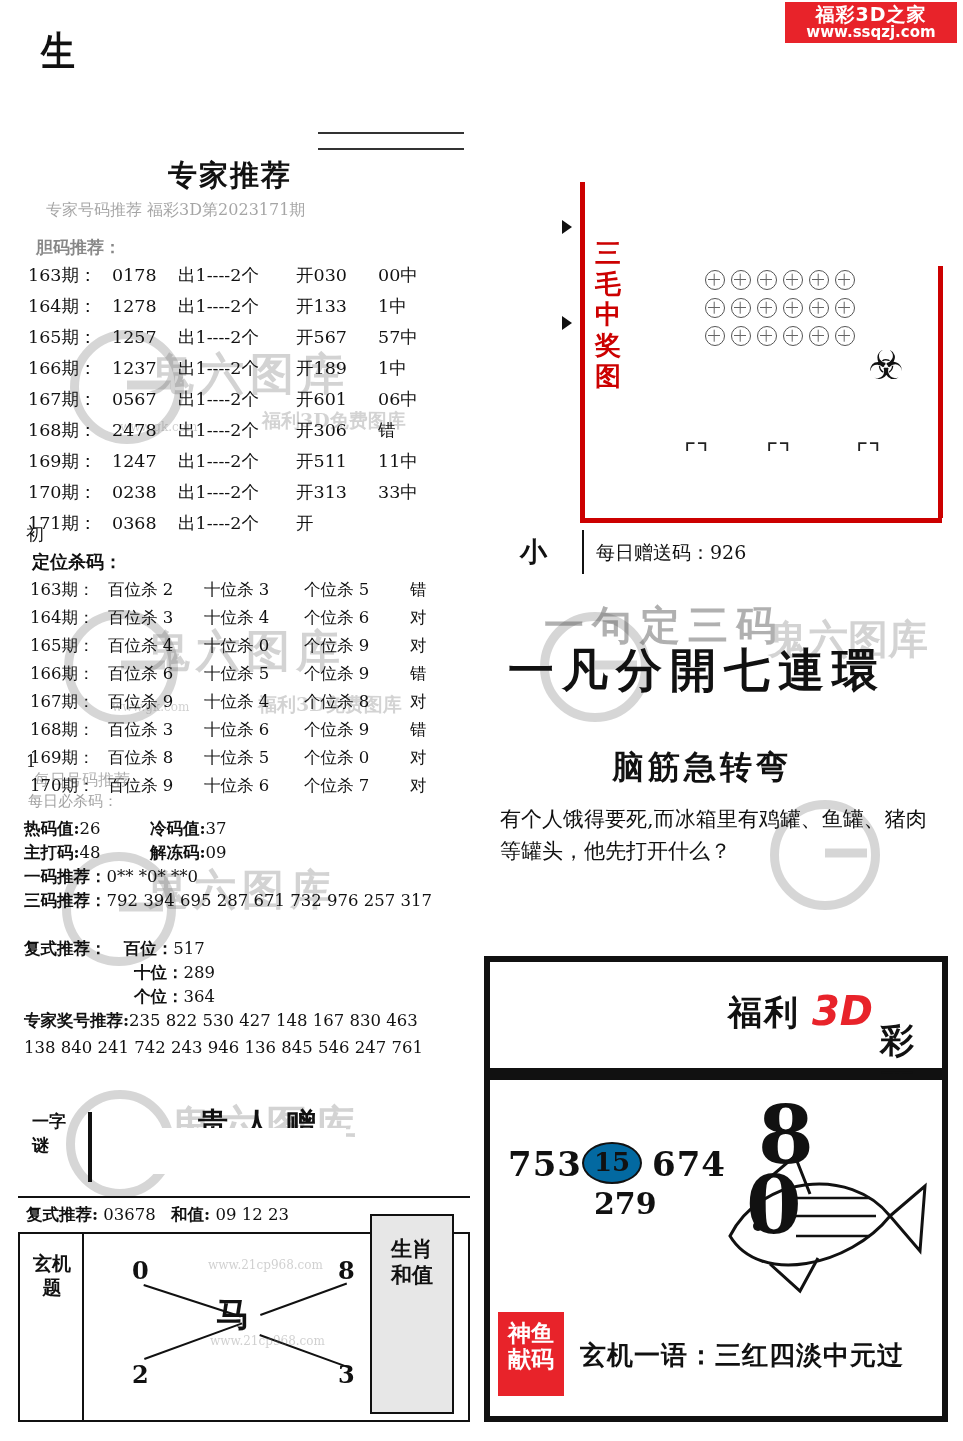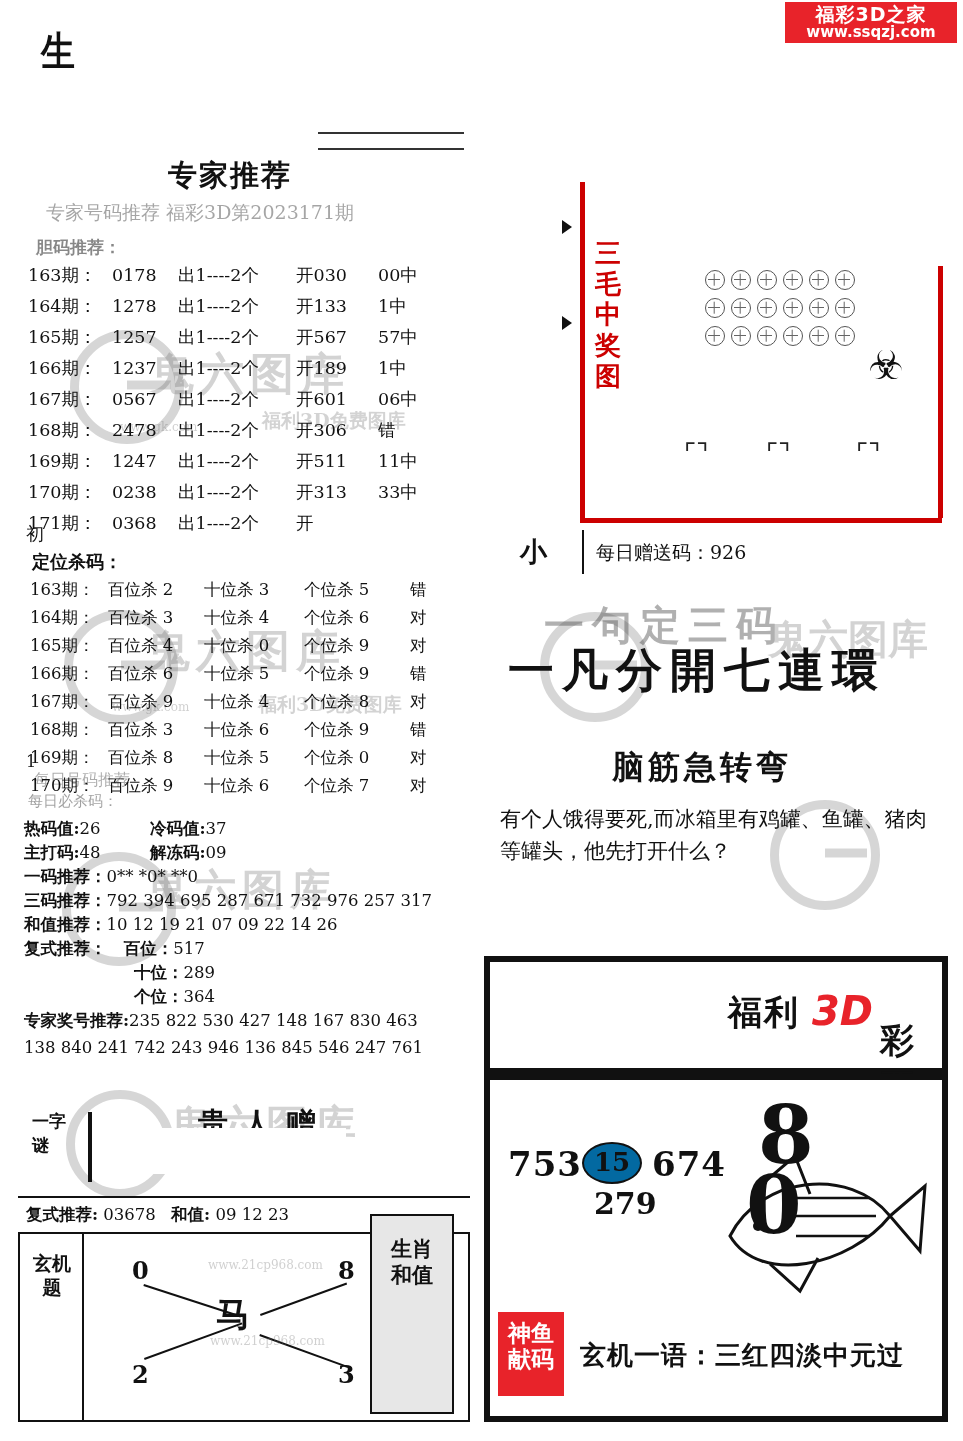--- a/index.html
+++ b/index.html
@@ -52,21 +52,21 @@
     font-family:"DejaVu Serif","Liberation Serif",serif;pointer-events:none;
   }
 
   
   #expert{left:18px;top:152px;width:452px;height:610px;}
   .exp-title{
     position:absolute;left:150px;top:4px;font-size:29px;font-weight:bold;
     font-family:"DejaVu Serif","Liberation Serif",serif;letter-spacing:2px;
   }
   .exp-sub{
-    position:absolute;left:28px;top:48px;font-size:19px;color:#3a3a3a;
+    position:absolute;left:28px;top:48px;font-size:16px;color:#3a3a3a;
     font-family:"DejaVu Serif","Liberation Serif",serif;opacity:.45;
   }
   .exp-head2{
     position:absolute;left:18px;top:84px;font-size:17px;font-weight:bold;
     font-family:"DejaVu Serif","Liberation Serif",serif;opacity:.5;
   }
   .hist-list{position:absolute;left:10px;top:108px;width:440px;}
   .hist-row{
     height:31px;line-height:31px;font-size:17.5px;
     font-family:"DejaVu Serif","Liberation Serif",serif;white-space:nowrap;
@@ -336,23 +336,20 @@
       <span class="lbl">主打码:</span><span>48</span>
     </div>
     <div class="srow" style="left:132px;top:60px;">
       <span class="lbl">解冻码:</span><span>09</span>
     </div>
     <div class="srow" style="left:6px;top:84px;">
       <span class="lbl">一码推荐：</span><span>0**  *0*  **0</span>
     </div>
     <div class="srow" style="left:6px;top:108px;">
       <span class="lbl">三码推荐：</span><span>792 394 695 287 671 732 976 257 317</span>
-    </div>
-    <div class="srow" style="left:6px;top:132px;">
-      <span class="lbl">和值推荐：</span><span>10 12 19 21 07 09 22 14 26</span>
     </div>
     <div class="srow" style="left:6px;top:156px;">
       <span class="lbl">复式推荐：</span>
       <span class="lbl" style="margin-left:12px;">百位：</span><span>517</span>
     </div>
     <div class="srow" style="left:116px;top:180px;">
       <span class="lbl">十位：</span><span>289</span>
     </div>
     <div class="srow" style="left:116px;top:204px;">
       <span class="lbl">个位：</span><span>364</span>

